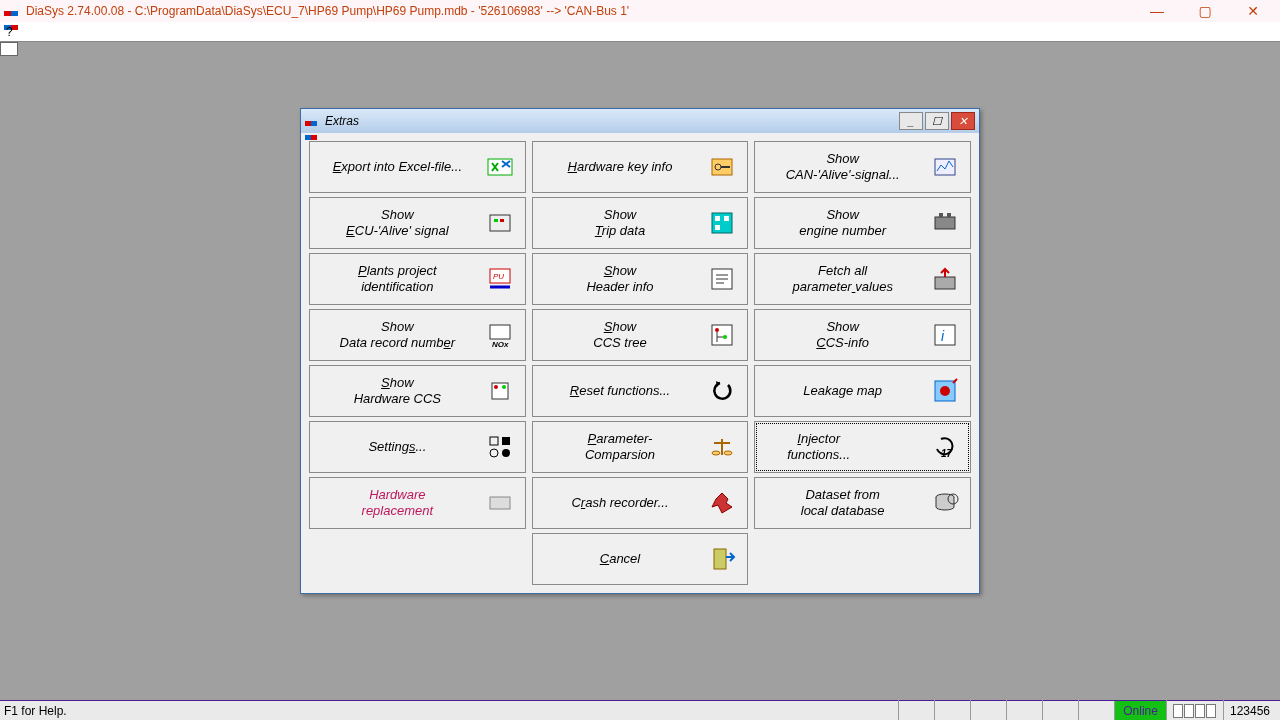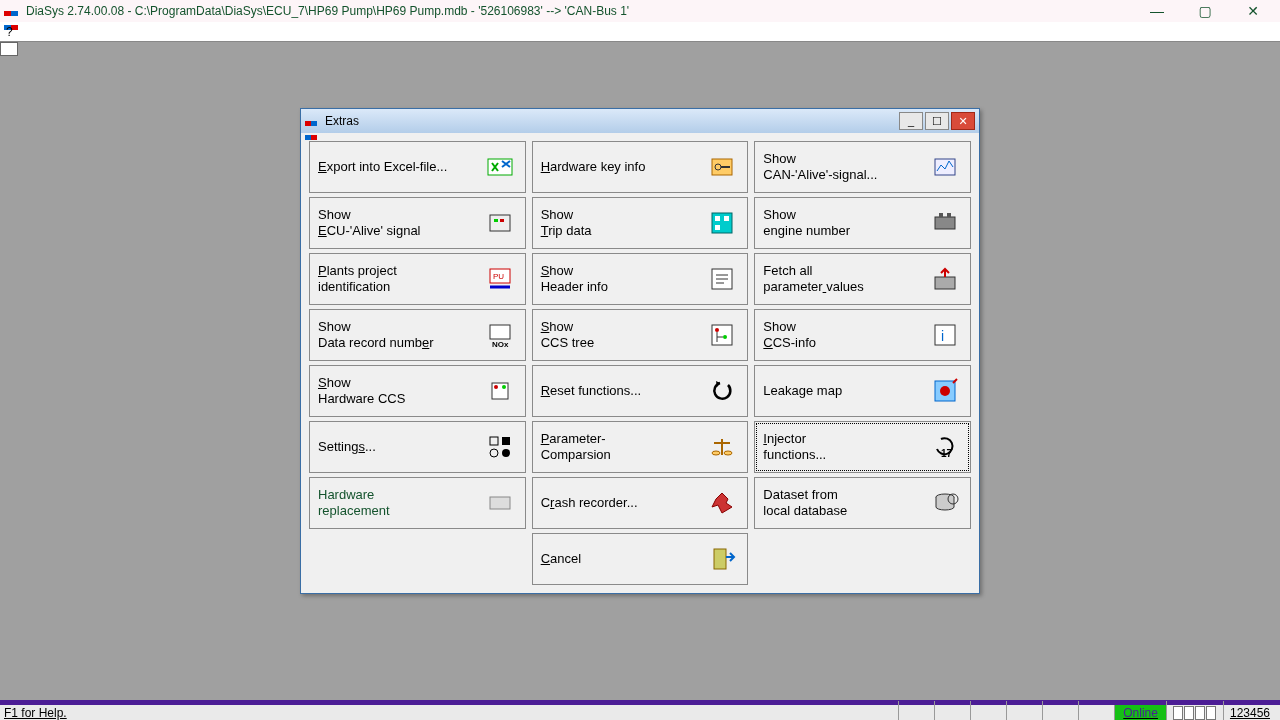--- a/index.html
+++ b/index.html
@@ -1,42 +1,42 @@
 <!DOCTYPE html>
 <html><head>
 <meta charset="utf-8">
 <style>
 * { box-sizing: border-box; margin: 0; padding: 0; font-family: "Segoe UI", Tahoma, sans-serif; }
 html, body { width: 1280px; height: 720px; overflow: hidden; background: #a0a0a0; }
-.titlebar { height: 22px; background: #fdf5f8; display: flex; align-items: center; padding: 0 4px; font-size: 12px; color: #14532d; }
+.titlebar { height: 22px; background: #fdf5f8; display: flex; align-items: center; padding: 0 4px; font-size: 12px; color: #c2410c; }
 .titlebar .logo { width: 16px; height: 12px; margin-right: 6px; display:inline-block;}
 .titlebar .logo span{display:inline-block;width:7px;height:5px;}
 .titlebar .title { flex: 1; }
 .titlebar .winbtns { display: flex; gap: 18px; padding-right: 8px; }
 .titlebar .winbtns div { width: 30px; text-align:center; font-size: 14px; cursor: default; }
 .menubar { height: 20px; background: #fff; border-bottom: 1px solid #888; display:flex; align-items:center; padding:0 6px; font-size:12px;}
 .workspace { position: relative; height: 658px; background: #a0a0a0; }
 .docstub { position:absolute; left:0; top:0; width:18px; height:14px; background:#fff; border:1px solid #666;}
-.dialog { position: absolute; left: 300px; top: 66px; width: 680px; background: #f0f0f0; border: 1px solid #3a6ea5; box-shadow: 2px 2px 4px rgba(0,0,0,0.3); }
+.dialog { position: absolute; left: 300px; top: 66px; width: 680px; background: #f0f0f0; border: 1px solid #3a6ea5; box-shadow: 2px 2px 4px rgba(0,0,0,0.3); font-style: italic; }
 .dlg-title { height: 24px; background: linear-gradient(#dbe9f9,#b3cde9); display:flex; align-items:center; padding:0 4px; font-size:12px;}
 .dlg-title .dlg-logo{width:14px;height:12px;margin-right:6px;display:inline-block;}
 .dlg-title .dlg-logo span{display:inline-block;width:6px;height:5px;}
 .dlg-title .t { flex:1; }
 .dlg-title .dlg-btns { display:flex; gap:2px;}
 .dlg-title .dlg-btns div { width:24px; height:18px; border:1px solid #888; background:#e8e8e8; text-align:center; font-size:11px; line-height:16px;}
 .dlg-title .dlg-btns .close { background:#d94b3a; color:#fff; border-color:#a02818;}
-.dlg-body { padding:8px; display:flex; gap:6px; }
+.dlg-body { padding:8px; display:flex; gap:6px;text-align:center; }
 .col { flex:1; display:flex; flex-direction:column; gap:4px; }
 .btn { height:52px; background:#f0f0f0; border:1px solid #8a8a8a; display:flex; align-items:center; padding:0 8px; cursor:default; font-size:13px; color:#000; }
-.btn.disabled { color:#14532d; }
+.btn.disabled { color:#be185d; }
 .btn.focused { outline:1px dotted #000; outline-offset:-3px;gap:48px;}
 .btn .lbl { flex:1; line-height:1.25; white-space:pre-line;}
 .btn .lbl u { text-decoration: underline; }
 .btn .ico { width:34px; height:34px; margin-left:6px; display:flex; align-items:center; justify-content:center; font-size:18px; }
-.statusbar { height:20px; background:#eaeaea; border-top:5px solid #4c1d95; display:flex; align-items:center; font-size:12px; padding:0 4px;text-decoration:underline;}
+.statusbar { height:20px; background:#eaeaea; border-top:1px solid #4c1d95; display:flex; align-items:center; font-size:12px; padding:0 4px;}
 .statusbar .msg { flex:1; }
 .statusbar .cell { border-left:1px solid #999; padding:12px 6px; height:100%; display:flex; align-items:center; min-width:36px;}
 .statusbar .online { background:#15c015; color:#4c1d95; padding:0 8px;}
 .statusbar .flags span{display:inline-block;width:10px;height:14px;border:1px solid #777;margin-right:1px;background:#fff;}
 </style>
 </head>
 <body>
 
 <div class="titlebar">
   <span class="logo"><span style="background:#d00"></span><span style="background:#06c"></span><br><span style="background:#06c"></span><span style="background:#d00"></span></span>

